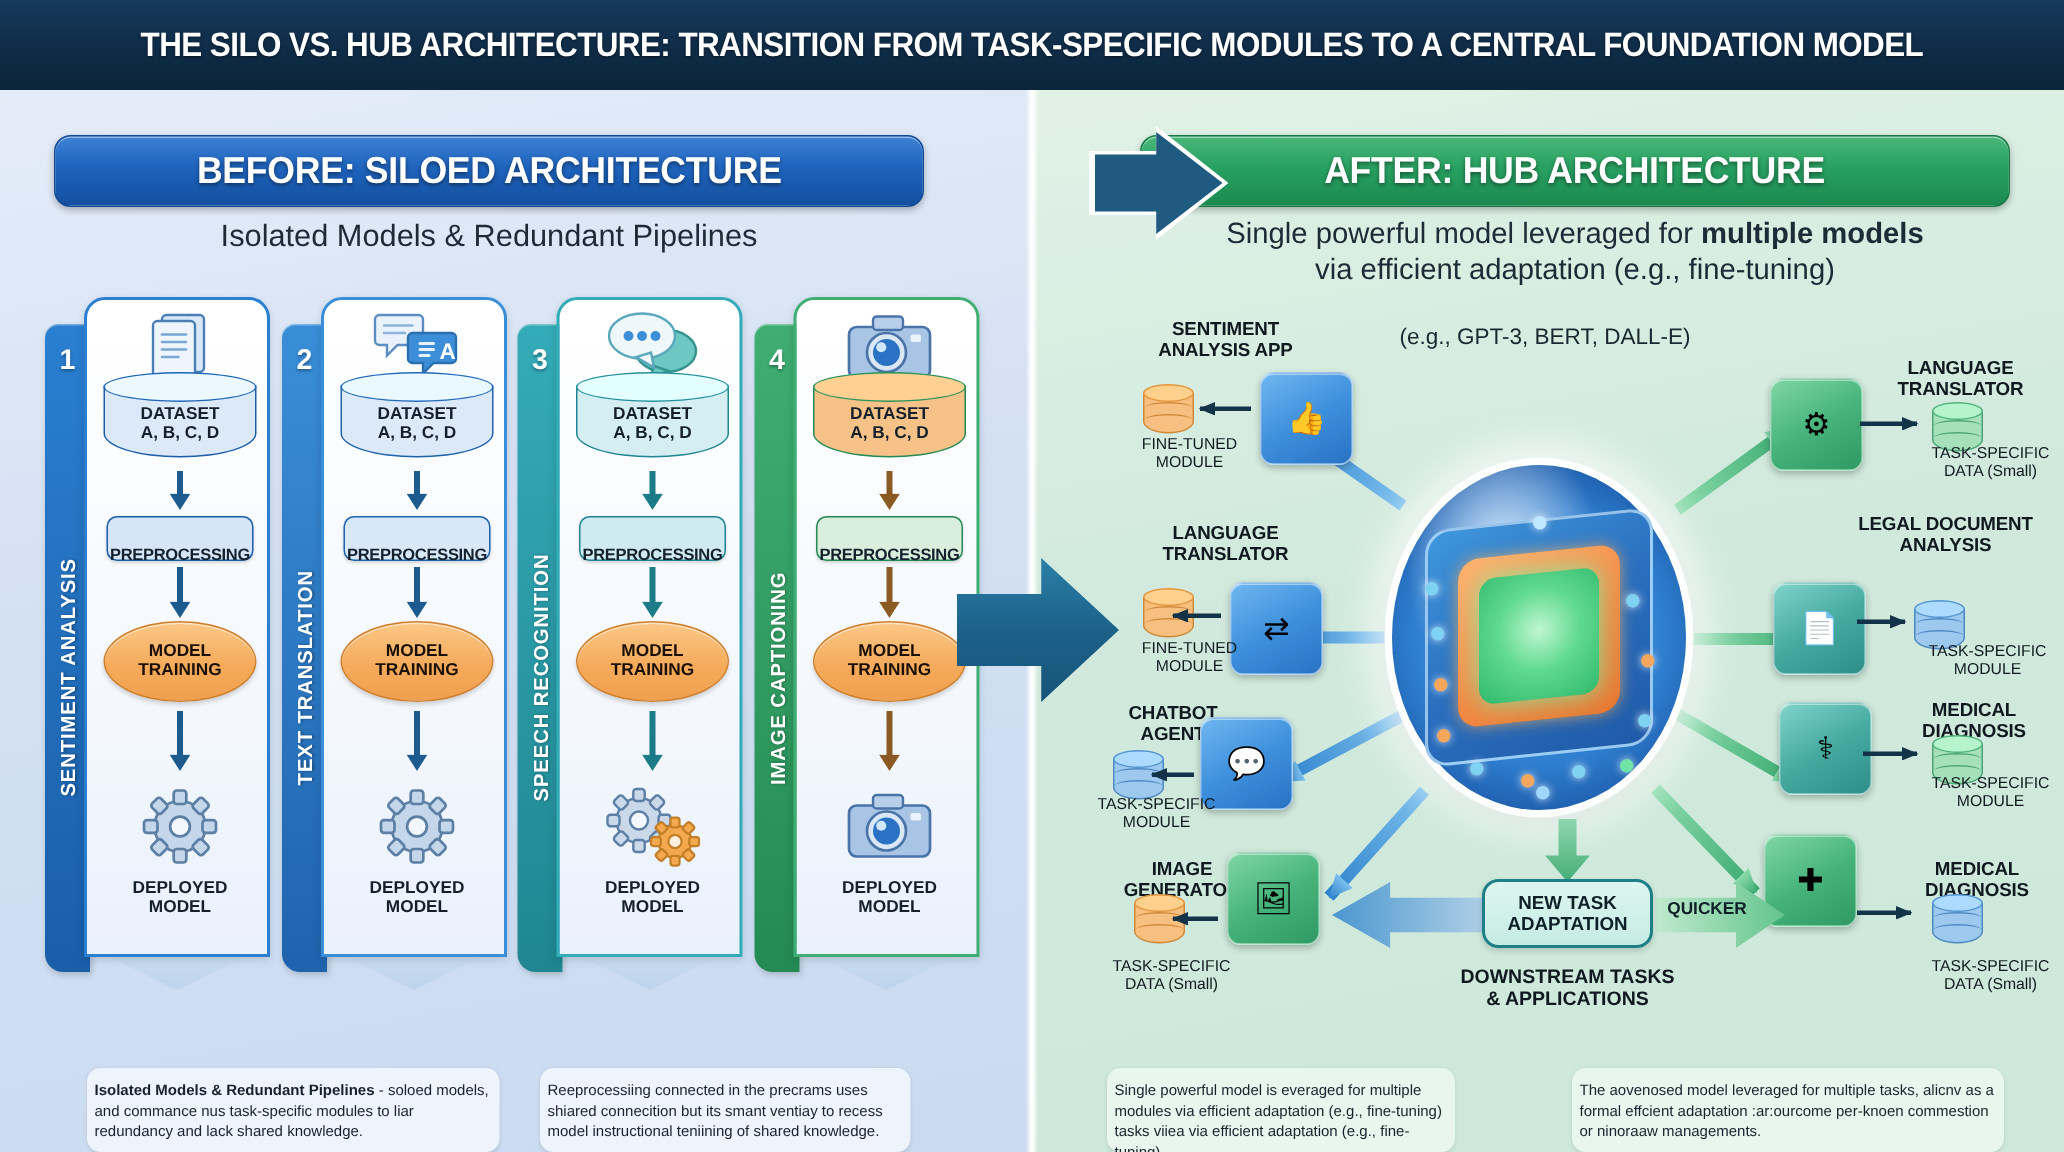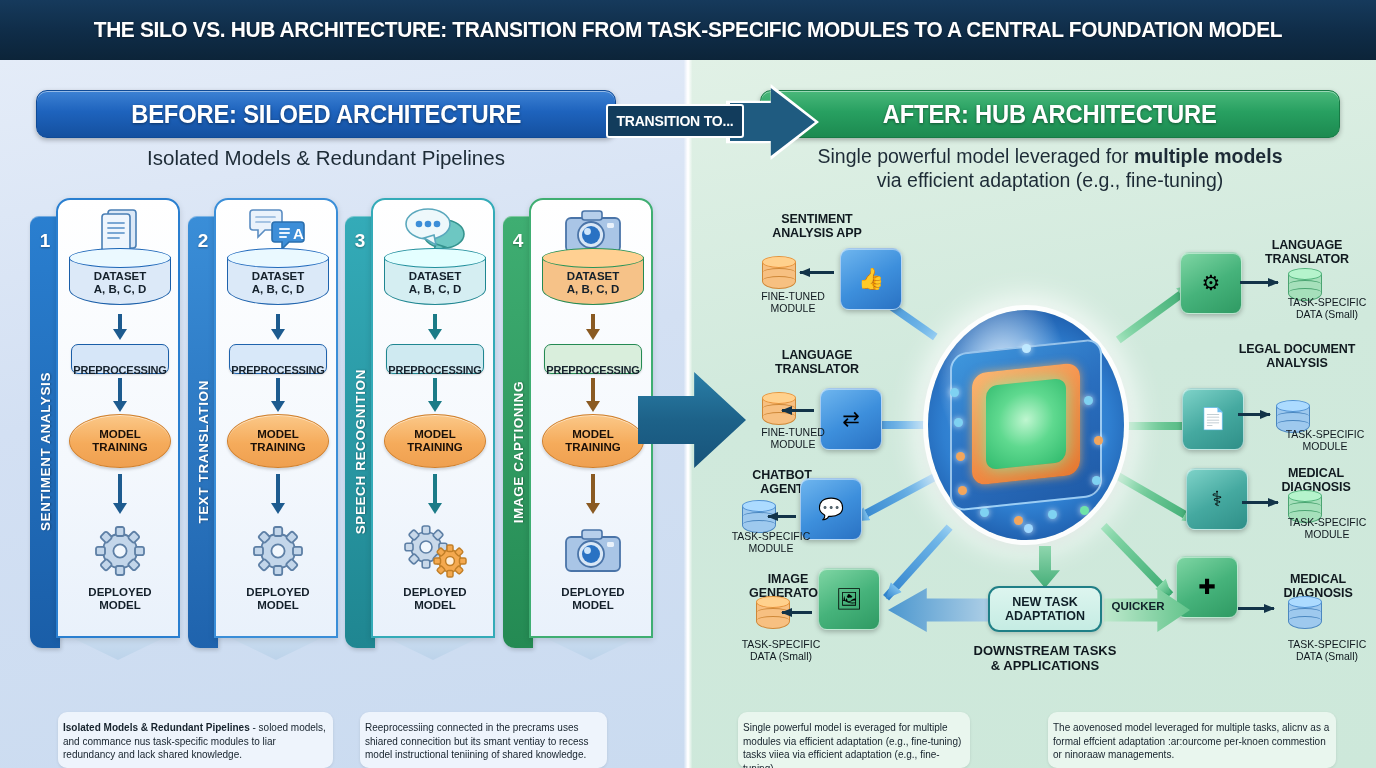--- a/index.html
+++ b/index.html
@@ -365,23 +365,20 @@
 <div class="banner" id="banner-before">
   <div class="bt">BEFORE: SILOED ARCHITECTURE</div>
 </div>
 <div class="banner" id="banner-after">
   <div class="bt">AFTER: HUB ARCHITECTURE</div>
 </div>
 
 <div id="transition-badge">
   <div class="tb-arrow-outline"></div>
   <div class="tb-arrow"></div>
-  <div class="tb-label">
-    <span>TRANSITION TO...</span>
-  </div>
 </div>
 
 <div class="subtitle" id="subtitle-before">Isolated Models &amp; Redundant Pipelines</div>
 <div class="subtitle" id="subtitle-after">
   <span>Single powerful model leveraged for </span><b>multiple models</b><br>
   <span>via efficient adaptation (e.g., fine-tuning)</span>
 </div>
 
 <div id="pipelines-host">
     <div class="pipe-wrap" id="pipe-1" style="left: 30px;">
@@ -747,20 +744,21 @@
       <div class="hub-node" style="left: 156px; top: 86px; background: rgb(127, 210, 242);"></div>
       <div class="hub-node" style="left: 166px; top: 126px; background: rgb(243, 166, 92);"></div>
       <div class="hub-node" style="left: 164px; top: 166px; background: rgb(127, 210, 242);"></div>
       <div class="hub-node" style="left: 152px; top: 196px; background: rgb(111, 227, 168);"></div>
       <div class="hub-node" style="left: 94px; top: 34px; background: rgb(191, 233, 255);"></div>
       <div class="hub-node" style="left: 96px; top: 214px; background: rgb(159, 216, 255);"></div>
     </div>
 </div>
 
 <div id="hub-title">
+  <div class="l2">(e.g., GPT-3, BERT, DALL-E)</div>
 </div>
 
 <div id="tasks-host">
     <div class="task" style="left: 0px; top: 0px; width: 1376px; height: 768px; pointer-events: none;">
       <div class="tname" style="left:742px;top:212px;width:150px;">SENTIMENT<br>ANALYSIS APP</div>
       <div class="cube3d cube-blue" style="left:840px;top:248px;">👍</div>
       <div class="mini-cyl" style="left:762px;top:256px;">
         <div class="mb" style="background:#f7c081;border-color:#cf8838;"></div>
         <div class="ml1" style="border-color:#cf8838;"></div>
         <div class="ml2" style="border-color:#cf8838;"></div>

